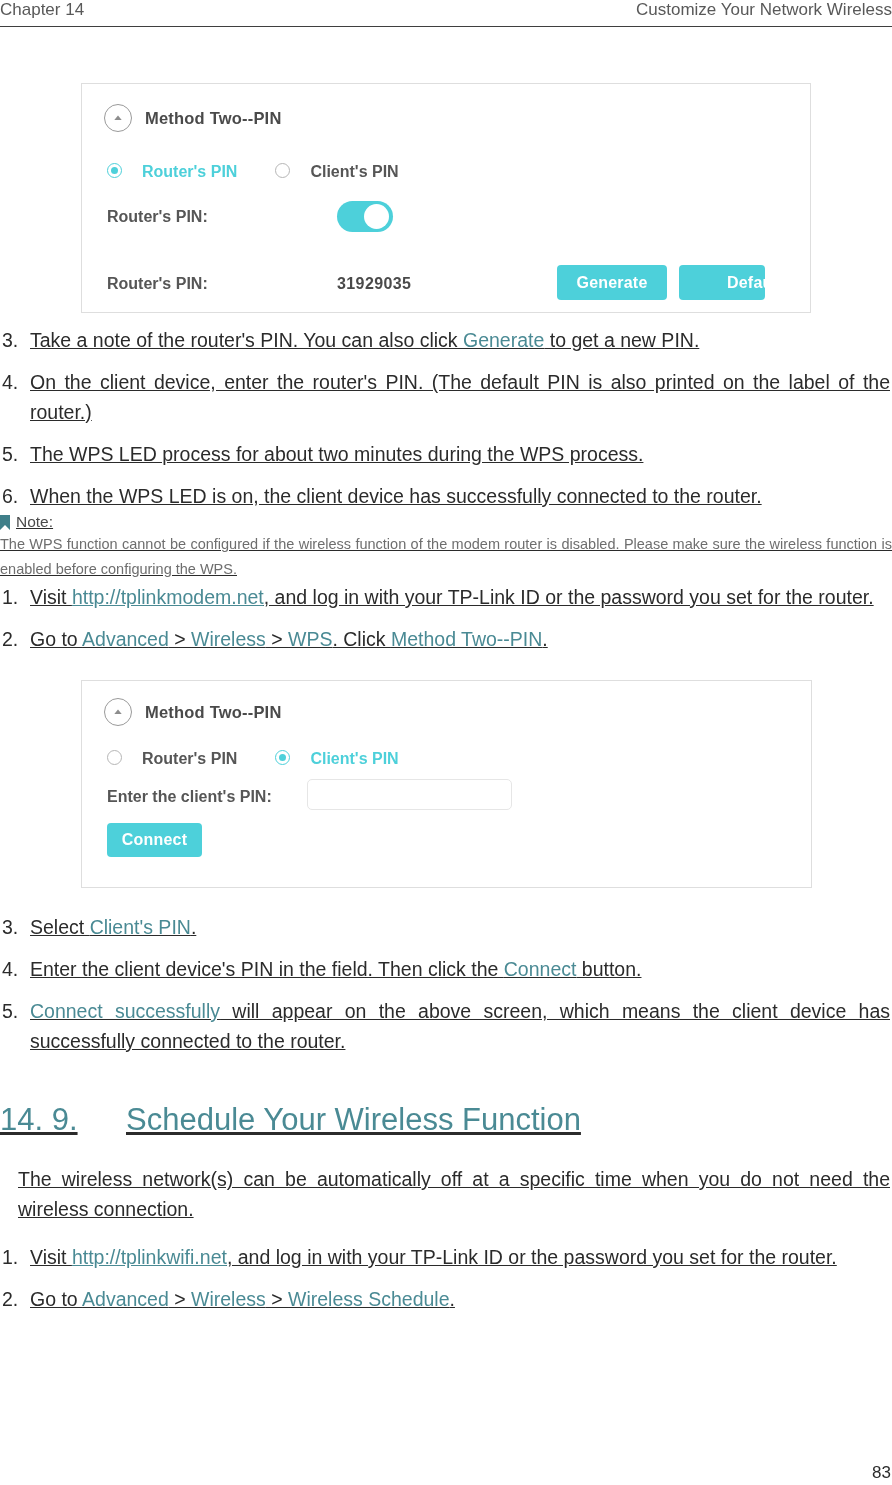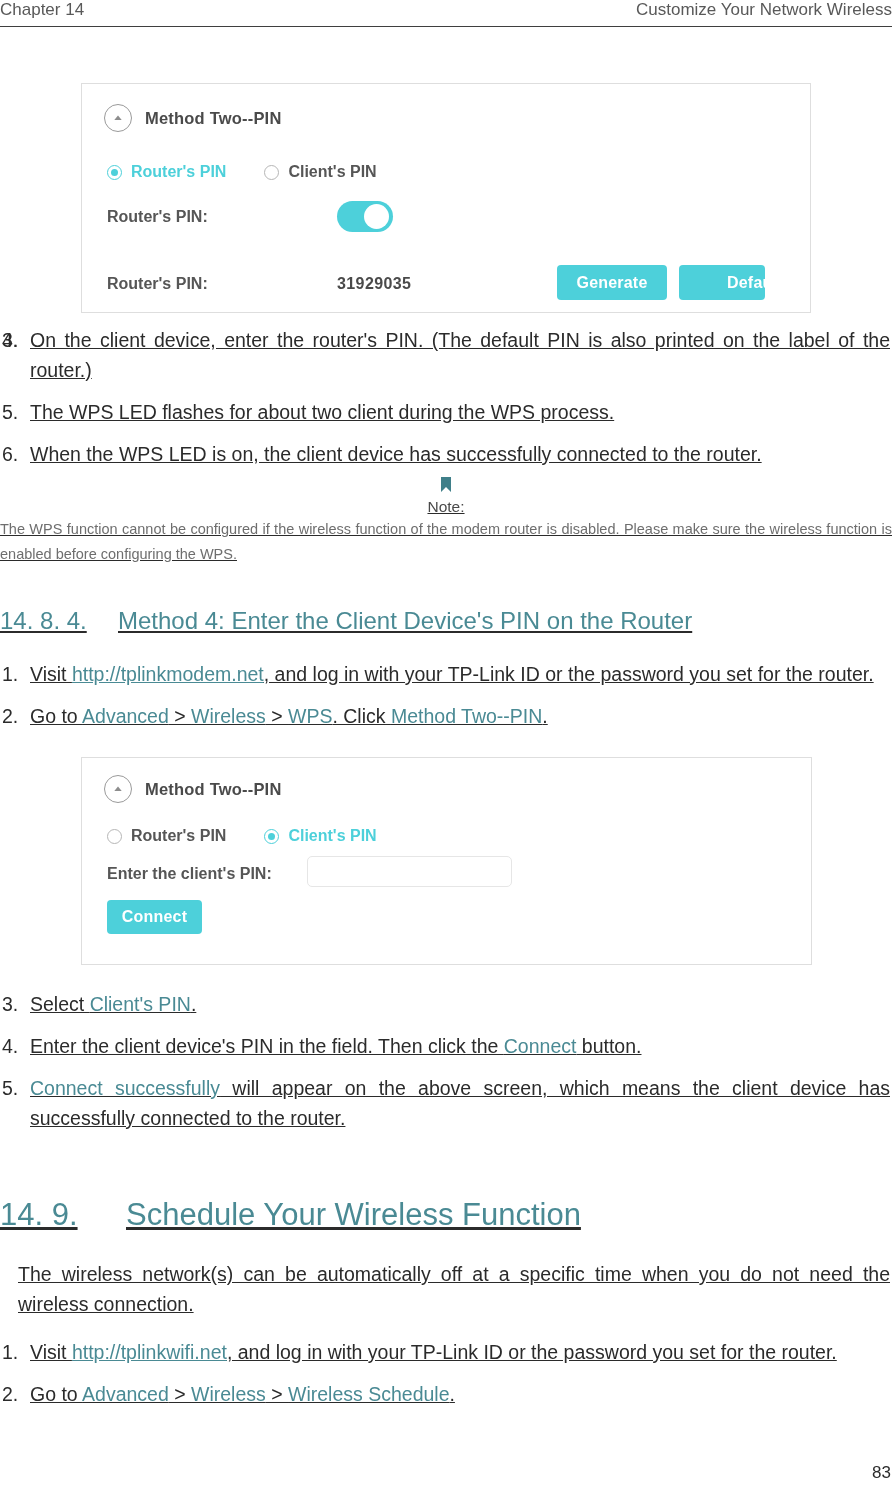--- a/index.html
+++ b/index.html
@@ -73,21 +73,21 @@
   }
   .collapse-icon svg { display:block; }
   .panel-title {
     font-size: 16.5px;
     color: #4a4a4a;
     font-weight: 600;
     letter-spacing: .2px;
   }
 
   .radio-row { display: flex; align-items: center; }
-  .radio-opt { display: flex; align-items: center; gap: 9px; }
+  .radio-opt { display: flex; gap: 20px; }
   .radio-mark {
     width: 15px; height: 15px;
     border-radius: 50%;
     border: 1.5px solid #b6b6b6;
     box-sizing: border-box;
     display: inline-block;
     position: relative;
     flex: 0 0 auto;
   }
   .radio-mark.on { border-color: #4dd0da; }
@@ -174,22 +174,21 @@
   }
   .justify { text-align: justify; text-align-last: left; }
   .hl { color: #4a8a94; }
   .lnk { color: #4a8a94; text-decoration: underline; }
 
   
   .note-head {
     display: flex;
     align-items: center;
     gap: 6px;
-    margin-top: 8px;
-    flex-direction: column;
+    margin-top: 2px;
   }
   .note-icon { flex: 0 0 auto; display: block; }
   .note-title { font-size: 15.5px; color: #4a4a4a; }
   .note-body {
     font-size: 14.5px;
     line-height: 25px;
     color: #6e6e6e;
     margin-top: 1px;
   }
 
@@ -198,21 +197,21 @@
     font-size: 24px;
     font-weight: 400;
     color: #4a8a94;
     margin: 0;
     display: flex;
     align-items: baseline;
   }
   h2.sec-heading .num { min-width: 118px; display: inline-block; }
   h2.h-1484 { margin-top: 40px; margin-bottom: 24px; }
   h2.h-149  { font-size: 31px; margin-top: 46px; margin-bottom: 26px; }
-  h2.h-149 .num { min-width: 126px; margin-top: 18px; }
+  h2.h-149 .num { min-width: 126px; }
 
   .page-number {
     position: absolute;
     right: 1px;
     bottom: 2px;
     font-size: 17px;
     color: #2b2b2b;
     text-align: center;
   }
 </style>
@@ -257,49 +256,46 @@
     <span class="field-label" style="position:absolute; left:25px; top:191px;">Router's PIN:</span>
     <span class="pin-value" style="position:absolute; left:255px; top:191px;">31929035</span>
 
     <button class="btn" style="position:absolute; left:475px; top:181px; width:110px; height:35px;">Generate</button>
     <button class="btn" style="position:absolute; left:597px; top:181px; width:86px; height:35px;padding-left:48px;">Default</button>
   </div>
 
   <div style="margin:12px 2px 0 2px;">
     <div class="list-item justify">
       <span class="num">3.</span>
+      <span><span>Take a note of the router's PIN. You can also click </span><span class="hl">Generate</span><span> to get a new PIN.</span></span>
     </div>
     <div class="list-item justify" style="text-align-last:left;">
       <span class="num">4.</span>
       <span>On the client device, enter the router's PIN. (The default PIN is also printed on the label of the router.)</span>
     </div>
     <div class="list-item">
       <span class="num">5.</span>
-      <span>The WPS LED flashes for about two client during the WPS process.</span>
+      <span>The WPS LED process for about two minutes during the WPS process.</span>
     </div>
     <div class="list-item" style="margin-bottom:2px;">
       <span class="num">6.</span>
       <span>When the WPS LED is on, the client device has successfully connected to the router.</span>
     </div>
   </div>
 
   <div>
     <div class="note-head">
       <svg class="note-icon" width="10" height="15" viewBox="0 0 10 15">
         <path d="M0 0 H10 V15 L5 10 L0 15 Z" fill="#3f7f89"></path>
       </svg>
       <span class="note-title">Note:</span>
     </div>
     <div class="note-body justify" style="text-align-last:left;">The WPS function cannot be configured if the wireless function of the modem router is disabled. Please make sure the wireless function is enabled before configuring the WPS.</div>
   </div>
 
-  <h2 class="sec-heading h-1484">
-    <span class="num">14. 8. 4.</span>
-    <span>Method 4: Enter the Client Device's PIN on the Router</span>
-  </h2>
 
   <div style="margin:0 2px;">
     <div class="list-item justify">
       <span class="num">1.</span>
       <span><span>Visit </span><a class="lnk" href="#">http://tplinkmodem.net</a><span>, and log in with your TP-Link ID or the password you set for the router.</span></span>
     </div>
     <div class="list-item" style="margin-bottom:6px;">
       <span class="num">2.</span>
       <span><span>Go to </span><span class="hl">Advanced</span><span> &gt; </span><span class="hl">Wireless</span><span> &gt; </span><span class="hl">WPS</span><span>. Click </span><span class="hl">Method Two--PIN</span><span>.</span></span>
     </div>

